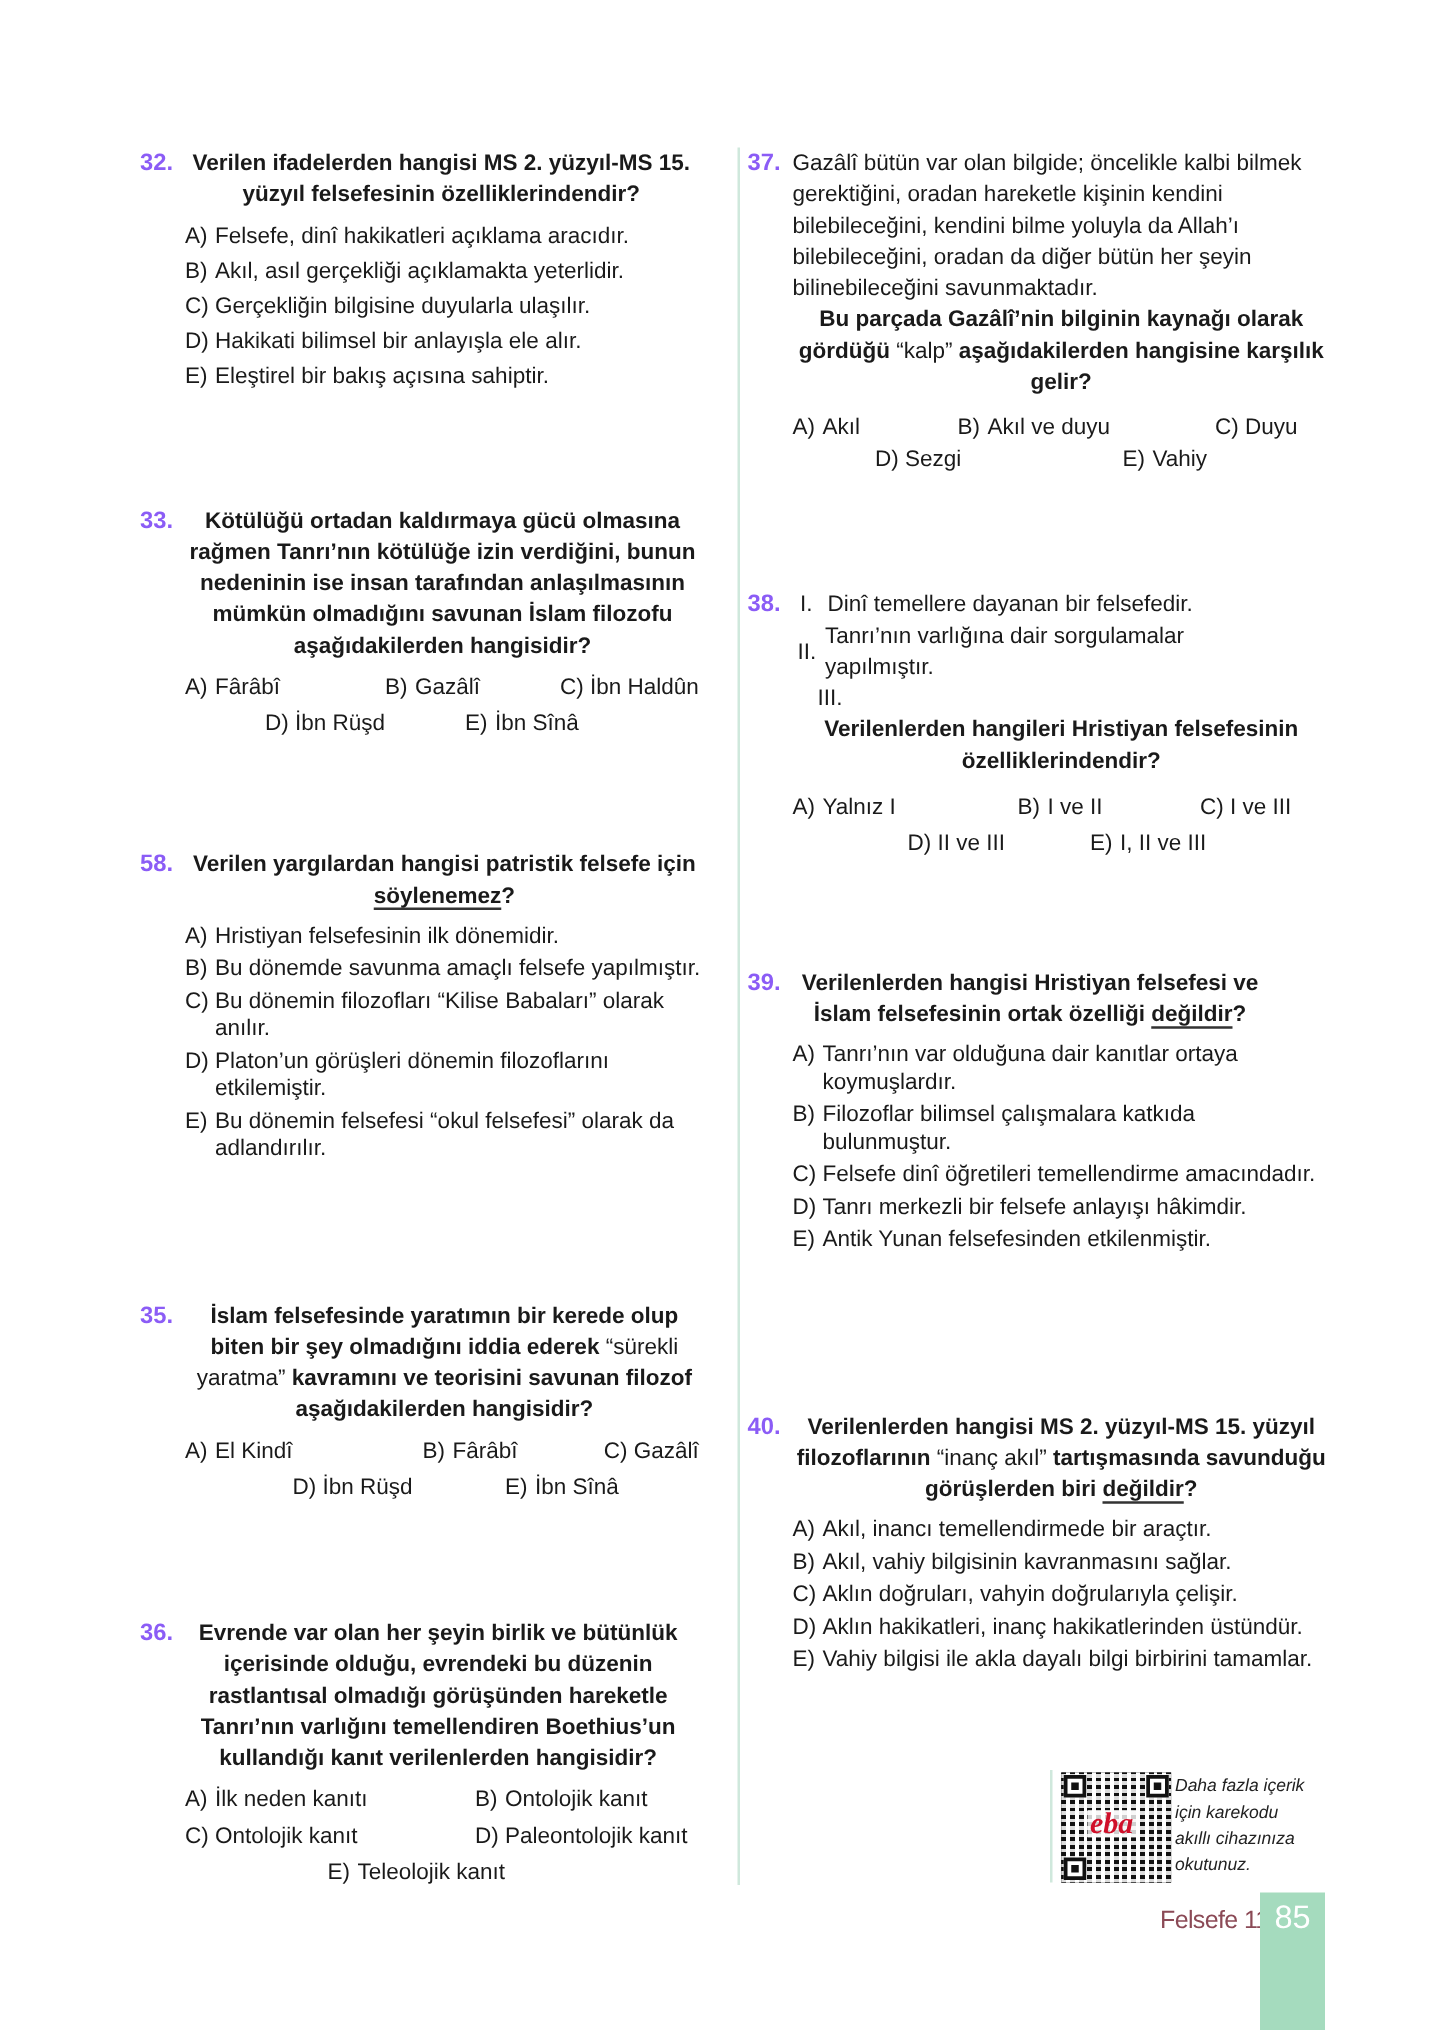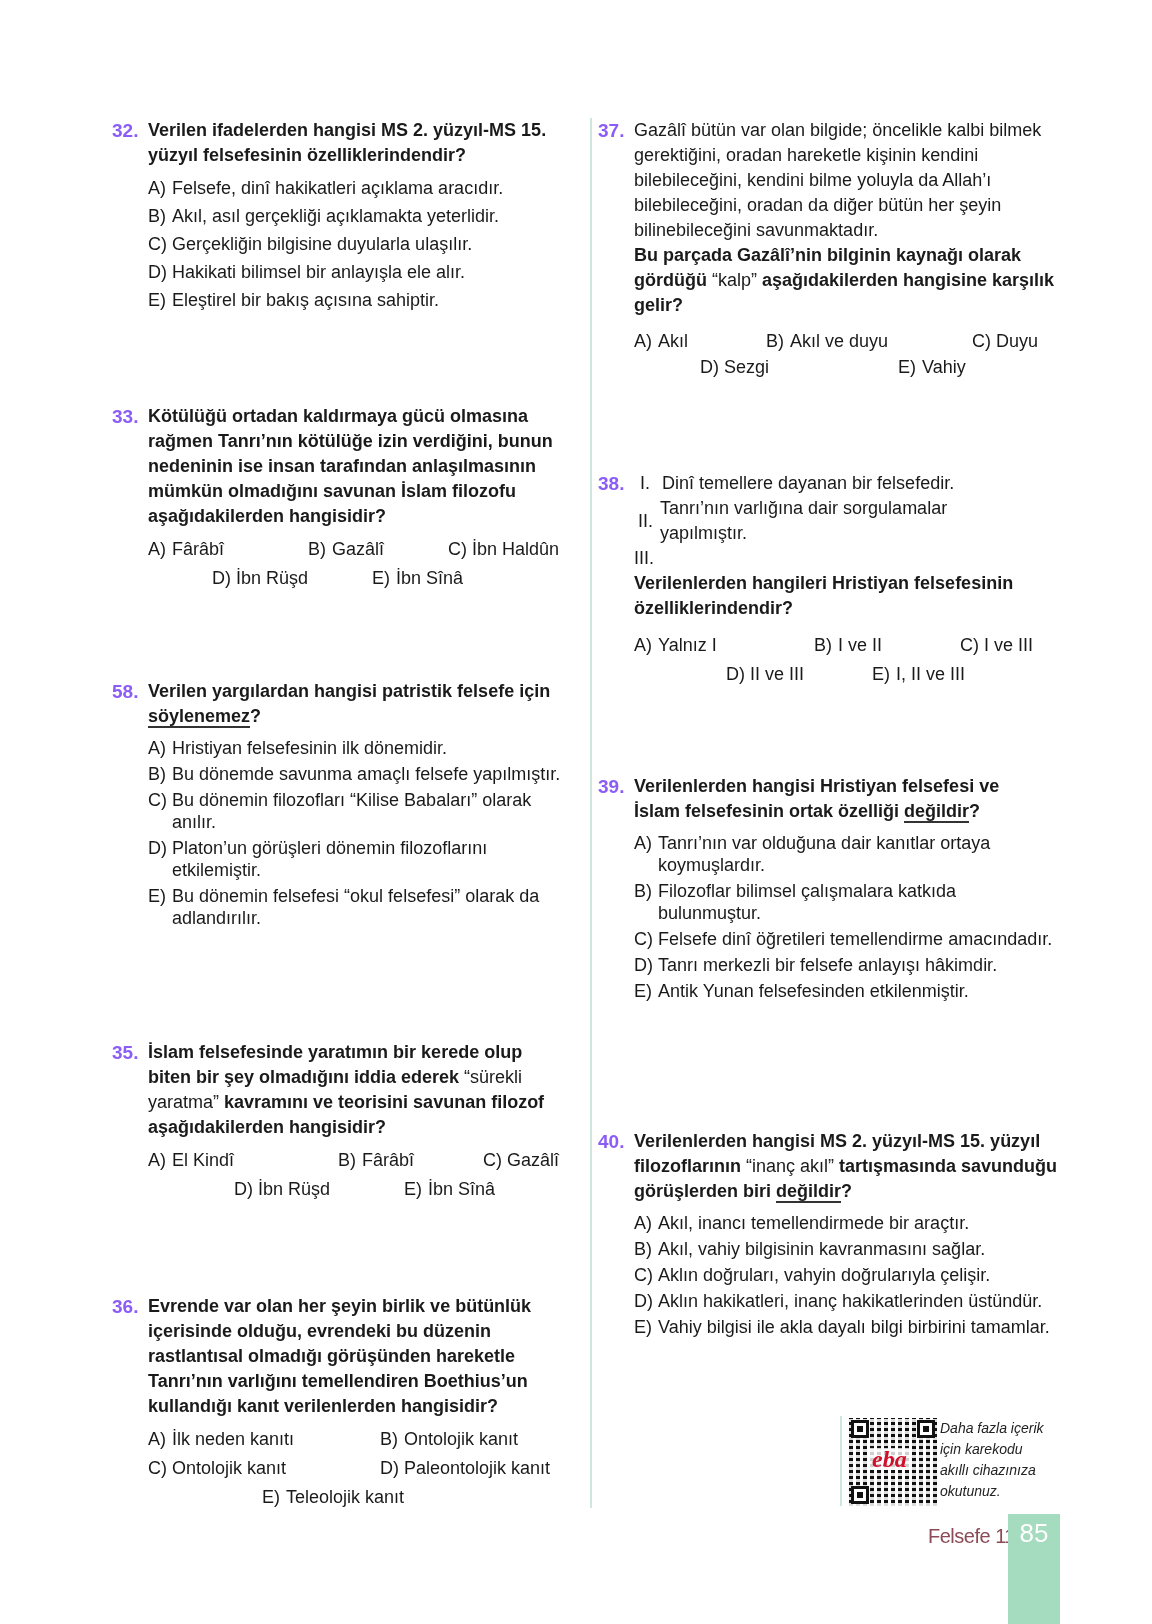--- a/index.html
+++ b/index.html
@@ -1,21 +1,21 @@
 <!DOCTYPE html>
 <html><head>
 <meta charset="utf-8">
 <style>
   html, body { margin: 0; padding: 0; background: #ffffff; }
   body { width: 1152px; height: 1624px; position: relative; overflow: hidden;
          font-family: "Liberation Sans", sans-serif; color: #1a1a1a; }
   .divider { position: absolute; left: 590px; top: 118px; width: 2px; height: 1390px; background: #cfe8dc; }
   .q { position: absolute; font-size: 18px; line-height: 25px; }
   .qnum { position: absolute; left: -36px; top: 0; color: #8b5cf6; font-weight: bold; font-size: 19px; }
-  .stem { font-weight: bold; }
+  .stem { font-weight: bold; text-align: center; }
   .plain { font-weight: normal; }
   .u { border-bottom: 2px solid #333; }
   .opts { margin-top: 8px; font-weight: normal; }
   .opt { display: flex; margin-bottom: 4px; }
   .opt .l { width: 24px; flex: none; }
   .opt .t { flex: 1; }
   .row { display: flex; font-weight: normal; }
   .roman { font-weight: normal; }
   .roman .ri { display: flex; }
   .roman .rl { flex: none; }
@@ -224,21 +224,21 @@
   <div class="roman">
     <div class="ri" style="padding-left:6px;">
         <span class="rl" style="width:22px;">I.</span>
         <span>Dinî temellere dayanan bir felsefedir.</span>
       </div>
     <div class="ri" style="padding-left:4px;align-items:center;">
         <span class="rl" style="width:22px;">II.</span>
         <span style="width:330px;">Tanrı’nın varlığına dair sorgulamalar yapılmıştır.</span>
       </div>
     <div class="ri">
-        <span class="rl" style="width:26px;">III.</span>
+        <span class="rl" style="width:26px;margin-left:20px;">III.</span>
       </div>
   </div>
   <div class="stem">Verilenlerden hangileri Hristiyan felsefesinin özelliklerindendir?</div>
   <div class="opts" style="margin-top:12px;">
     <div class="row">
       <div class="opt" style="width:180px;">
           <span class="l">A)</span>
           <span class="t">Yalnız I</span>
         </div>
       <div class="opt" style="width:146px;">

